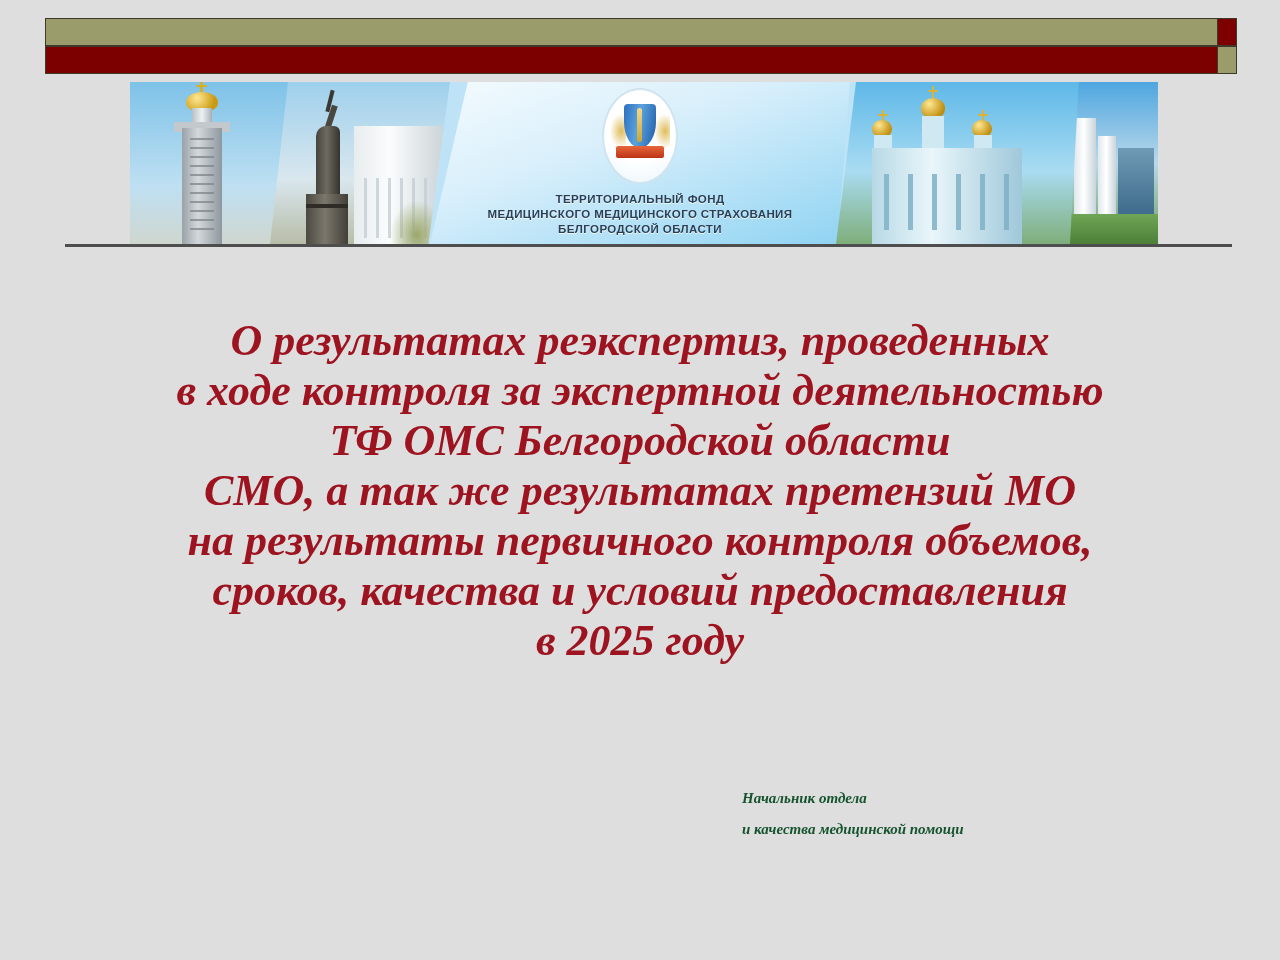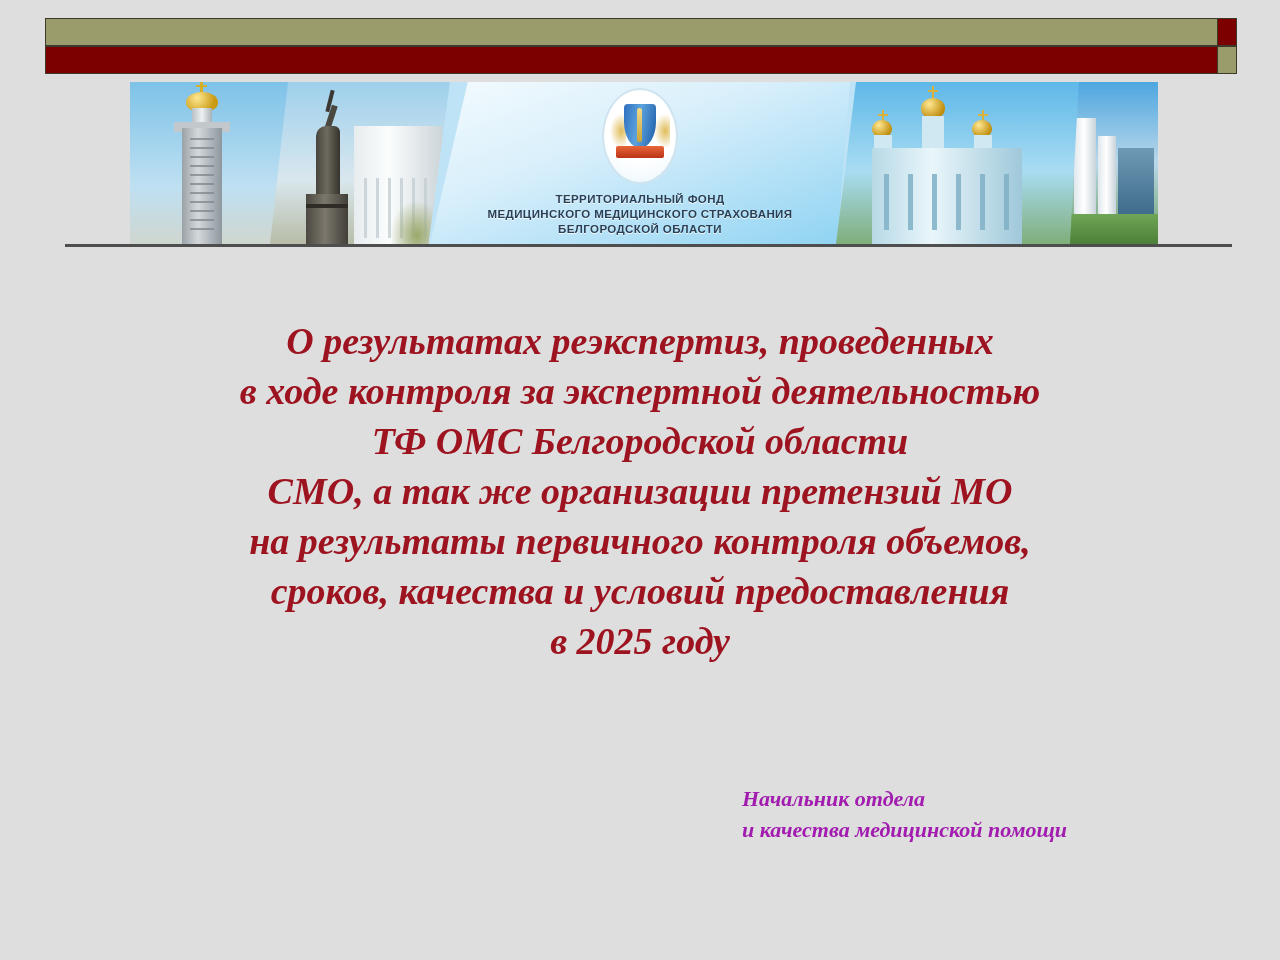--- a/index.html
+++ b/index.html
@@ -258,37 +258,37 @@
     left: 140px;
     top: 316px;
     width: 1000px;
     text-align: center;
   }
   .title-line {
     color: #9d1420;
     font-family: "Liberation Serif", serif;
     font-style: italic;
     font-weight: 700;
-    font-size: 38px;
+    font-size: 44px;
     line-height: 50px;
     white-space: nowrap;
   }
 
   
   #signature-block {
     position: absolute;
     left: 742px;
     top: 783px;
   }
   .sig-line {
-    color: #a21caf;
+    color: #14532d;
     font-family: "Liberation Serif", serif;
     font-style: italic;
     font-weight: 700;
-    font-size: 22px;
+    font-size: 15px;
     line-height: 31px;
     white-space: nowrap;
   }
 </style>
 </head>
 <body>
 
 <div id="deco-bars">
   <div class="bar-row top">
     <div class="bar-seg bar-long olive"></div>
@@ -357,21 +357,21 @@
     <div class="ct-grass"></div>
   </div>
 </div>
 
 <div id="hrule"></div>
 
 <div id="title-block">
   <div class="title-line">О результатах реэкспертиз, проведенных</div>
   <div class="title-line">в ходе контроля за экспертной деятельностью</div>
   <div class="title-line">ТФ ОМС Белгородской области</div>
-  <div class="title-line">СМО, а так же организации претензий МО</div>
+  <div class="title-line">СМО, а так же результатах претензий МО</div>
   <div class="title-line">на результаты первичного контроля объемов,</div>
   <div class="title-line">сроков, качества  и условий предоставления</div>
   <div class="title-line">в 2025 году</div>
 </div>
 
 <div id="signature-block">
   <div class="sig-line">Начальник отдела</div>
   <div class="sig-line">и качества медицинской  помощи</div>
 </div>
 

